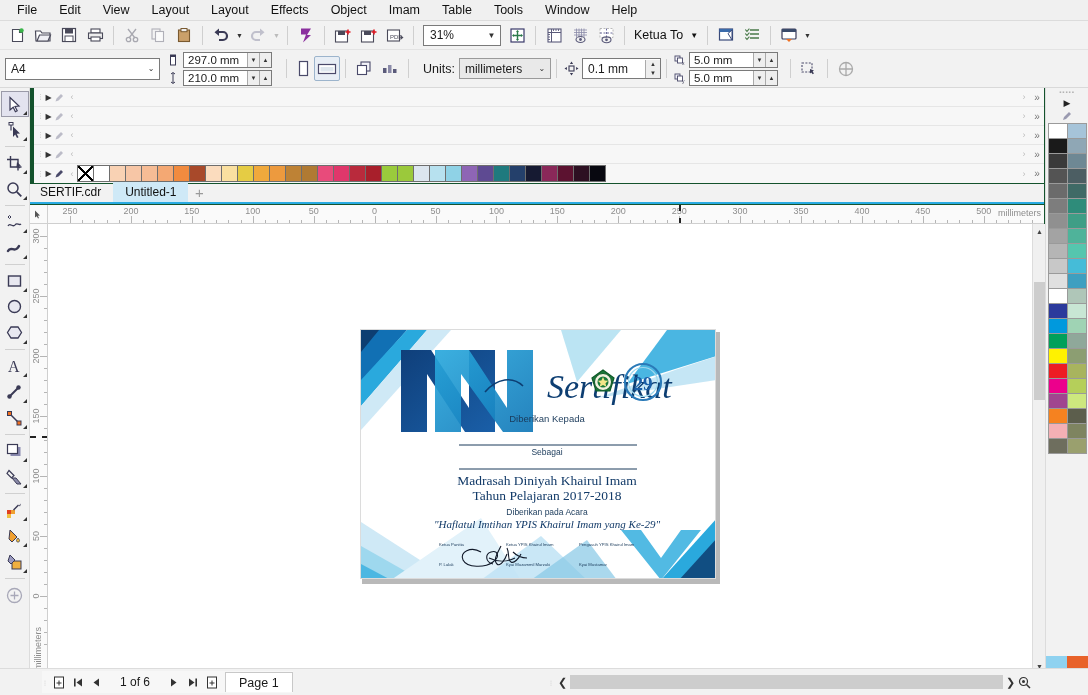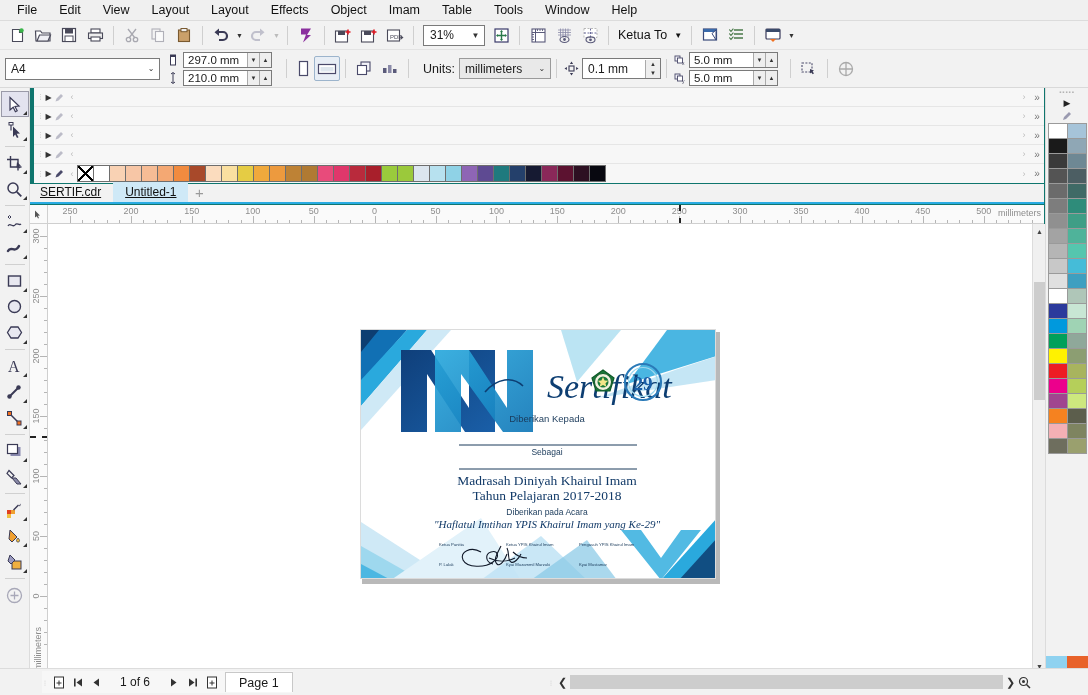--- a/index.html
+++ b/index.html
@@ -5,21 +5,21 @@
   * { box-sizing: border-box; }
   html, body {
     margin: 0; padding: 0;
     width: 1088px; height: 695px;
     overflow: hidden;
     font-family: "Liberation Sans", sans-serif;
     font-size: 12px;
     color: #1a1a1a;
     background: #f2f2f2;
   }
-  #app { position: relative; width: 1088px; height: 695px; background: #0f766e; }
+  #app { position: relative; width: 1088px; height: 695px; background: #14532d; }
 
   
   .menubar {
     position: absolute; top: 0; left: 0; width: 1088px; height: 21px;
     background: #f0f0f0;
     border-bottom: 1px solid #dcdcdc;
     display: flex; align-items: center; padding-left: 6px;
   }
   .menu-item {
     padding: 2px 11px; font-size: 12.5px; color: #111; cursor: default;
@@ -35,21 +35,21 @@
   .tb-btn {
     width: 26px; height: 25px; display: flex; align-items: center; justify-content: center;
     cursor: default; border: 1px solid transparent; border-radius: 2px;
   }
   .tb-sep { width: 1px; height: 19px; background: #cfcfcf; margin: 0 5px; }
   .tb-arrow {
     width: 11px; height: 25px; display:flex; align-items:center; justify-content:center;
     font-size: 7px; color: #333; cursor: default;
   }
   .zoom-combo {
-    width: 62px; height: 21px; background: #fff; border: 1px solid #7a7a7a;
+    width: 78px; height: 21px; background: #fff; border: 1px solid #7a7a7a;
     display: flex; align-items: center; margin-left: 4px; margin-right: 3px;
   }
   .zoom-combo .zv { flex: 1; padding-left: 6px; font-size: 12px; }
   .zoom-combo .zarrow { width: 17px; text-align: center; font-size: 8px; color: #333; }
   .snapto {
     display: flex; align-items: center; height: 25px; padding: 0 4px;
     font-size: 12.5px; cursor: default; color: #111;
   }
 
   
@@ -124,21 +124,21 @@
   }
 
   
   .doctabs {
     position: absolute; top: 184px; left: 28px; width: 1016px; height: 20px;
     background: #f2f2f2; display: flex; align-items: flex-end;
     border-bottom: 2px solid #29abe2;
   }
   .doctab {
     height: 20px; padding: 0 12px; display:flex; align-items:center;
-    font-size: 12px; cursor: default; color: #111; text-decoration: underline;
+    font-size: 12px; cursor: default; color: #111;
   }
   .doctab.active { background: #cfe9f7; }
   .doctab-add { width: 22px; height: 20px; display:flex;align-items:center;justify-content:center;
     font-size: 15px; color: #9a9a9a; cursor:default; }
 
   
   .toolbox {
     position: absolute; top: 88px; left: 0; width: 30px; height: 585px;
     background: #f2f2f2; border-right: 1px solid #dcdcdc;
     display:flex; flex-direction: column; align-items: center; padding-top: 3px;

